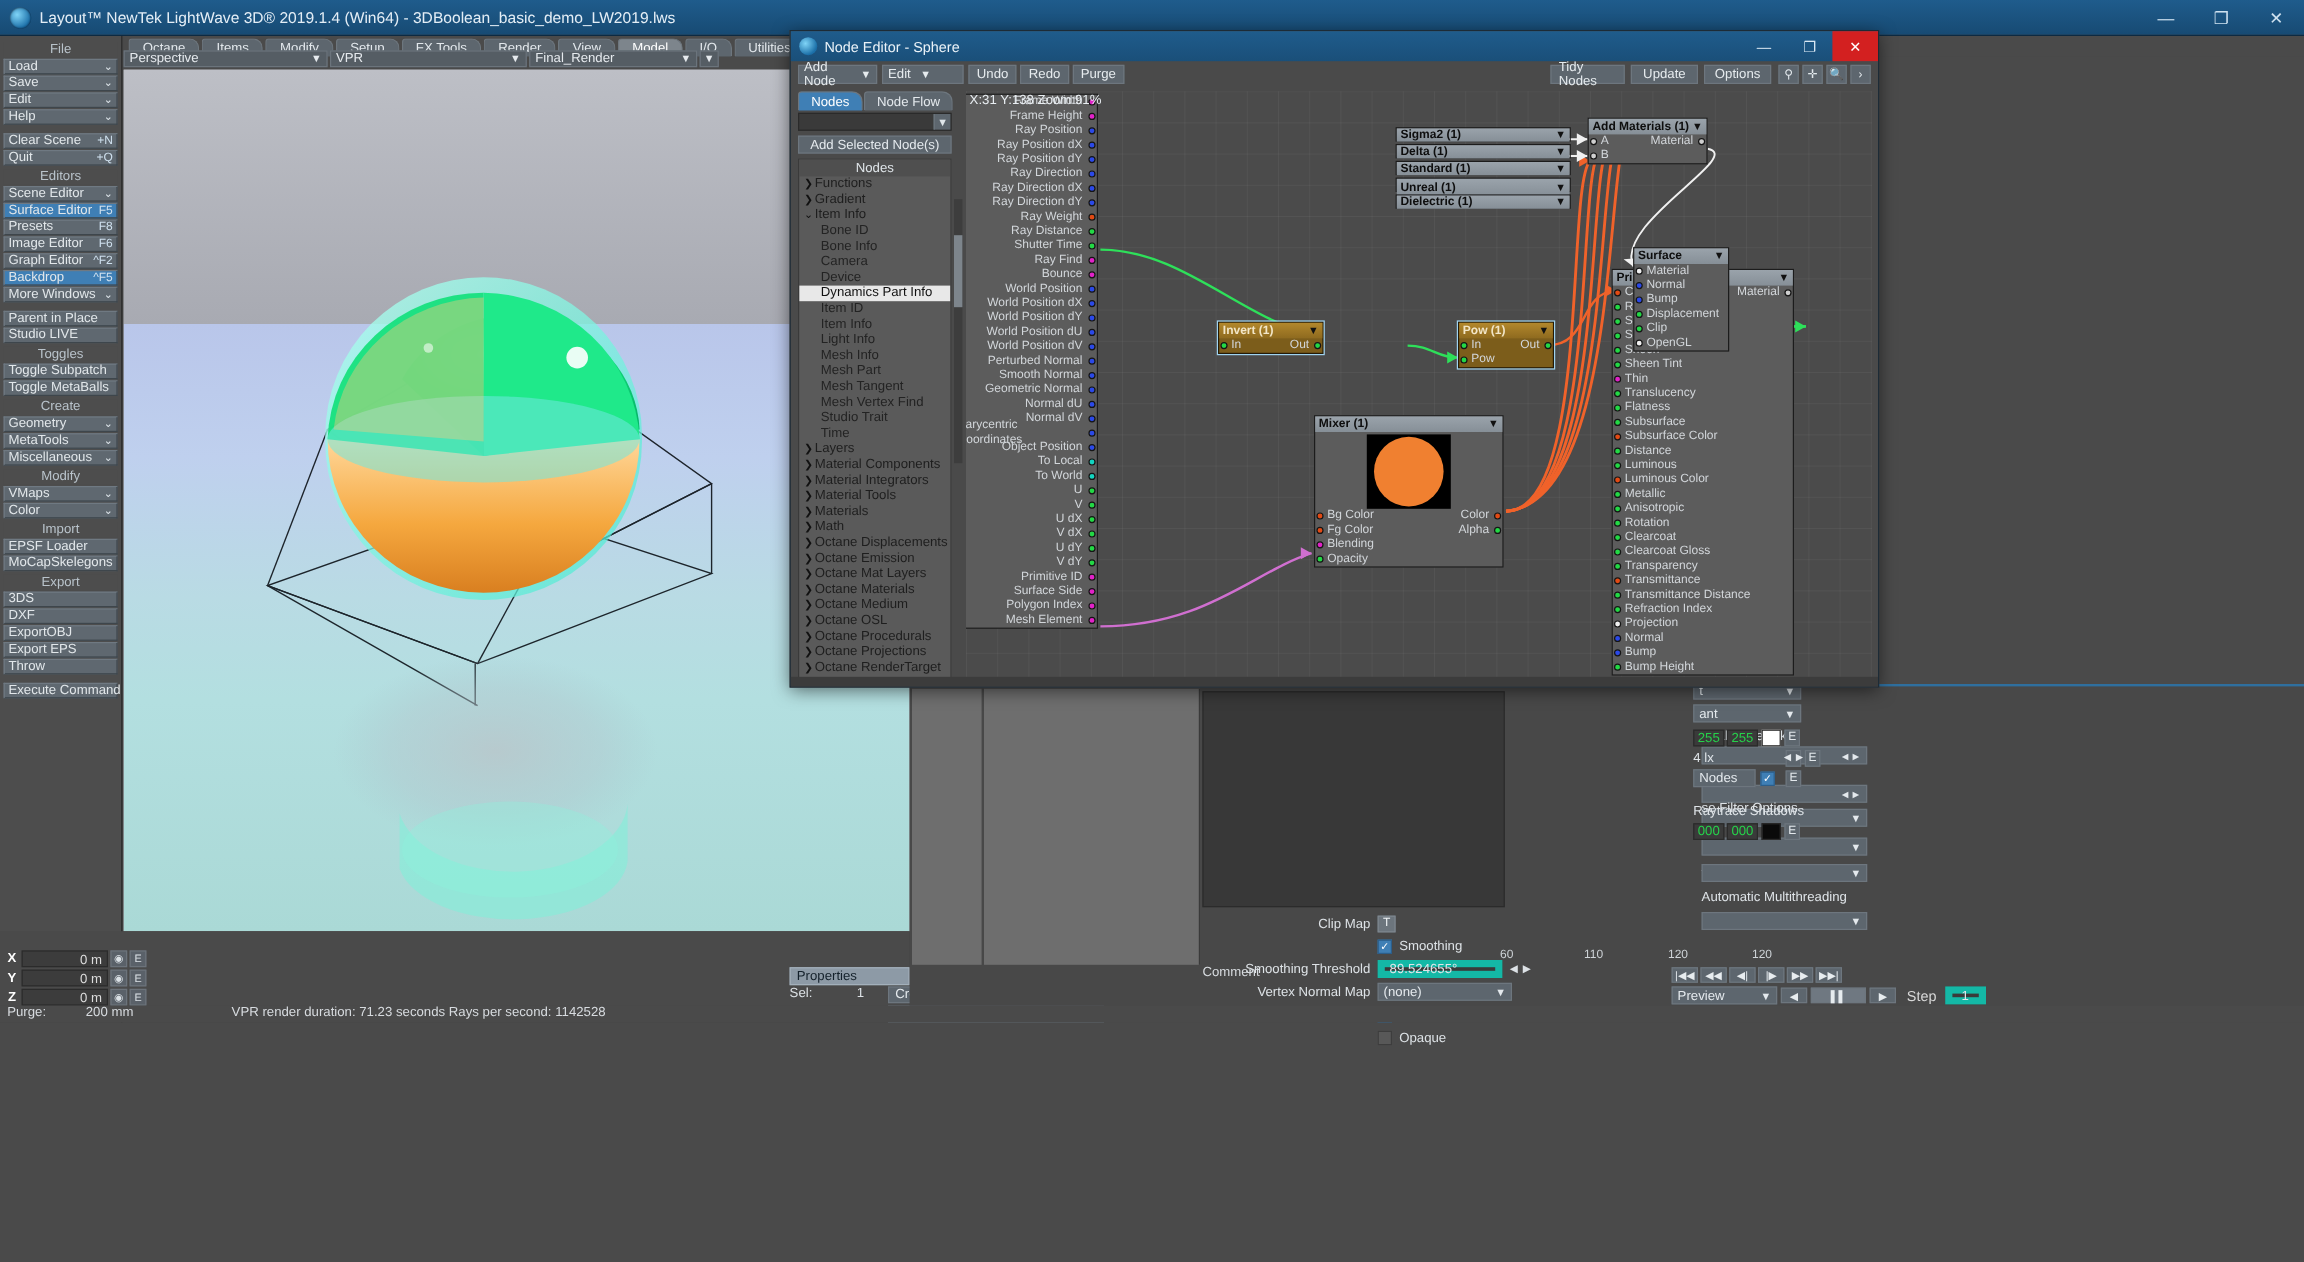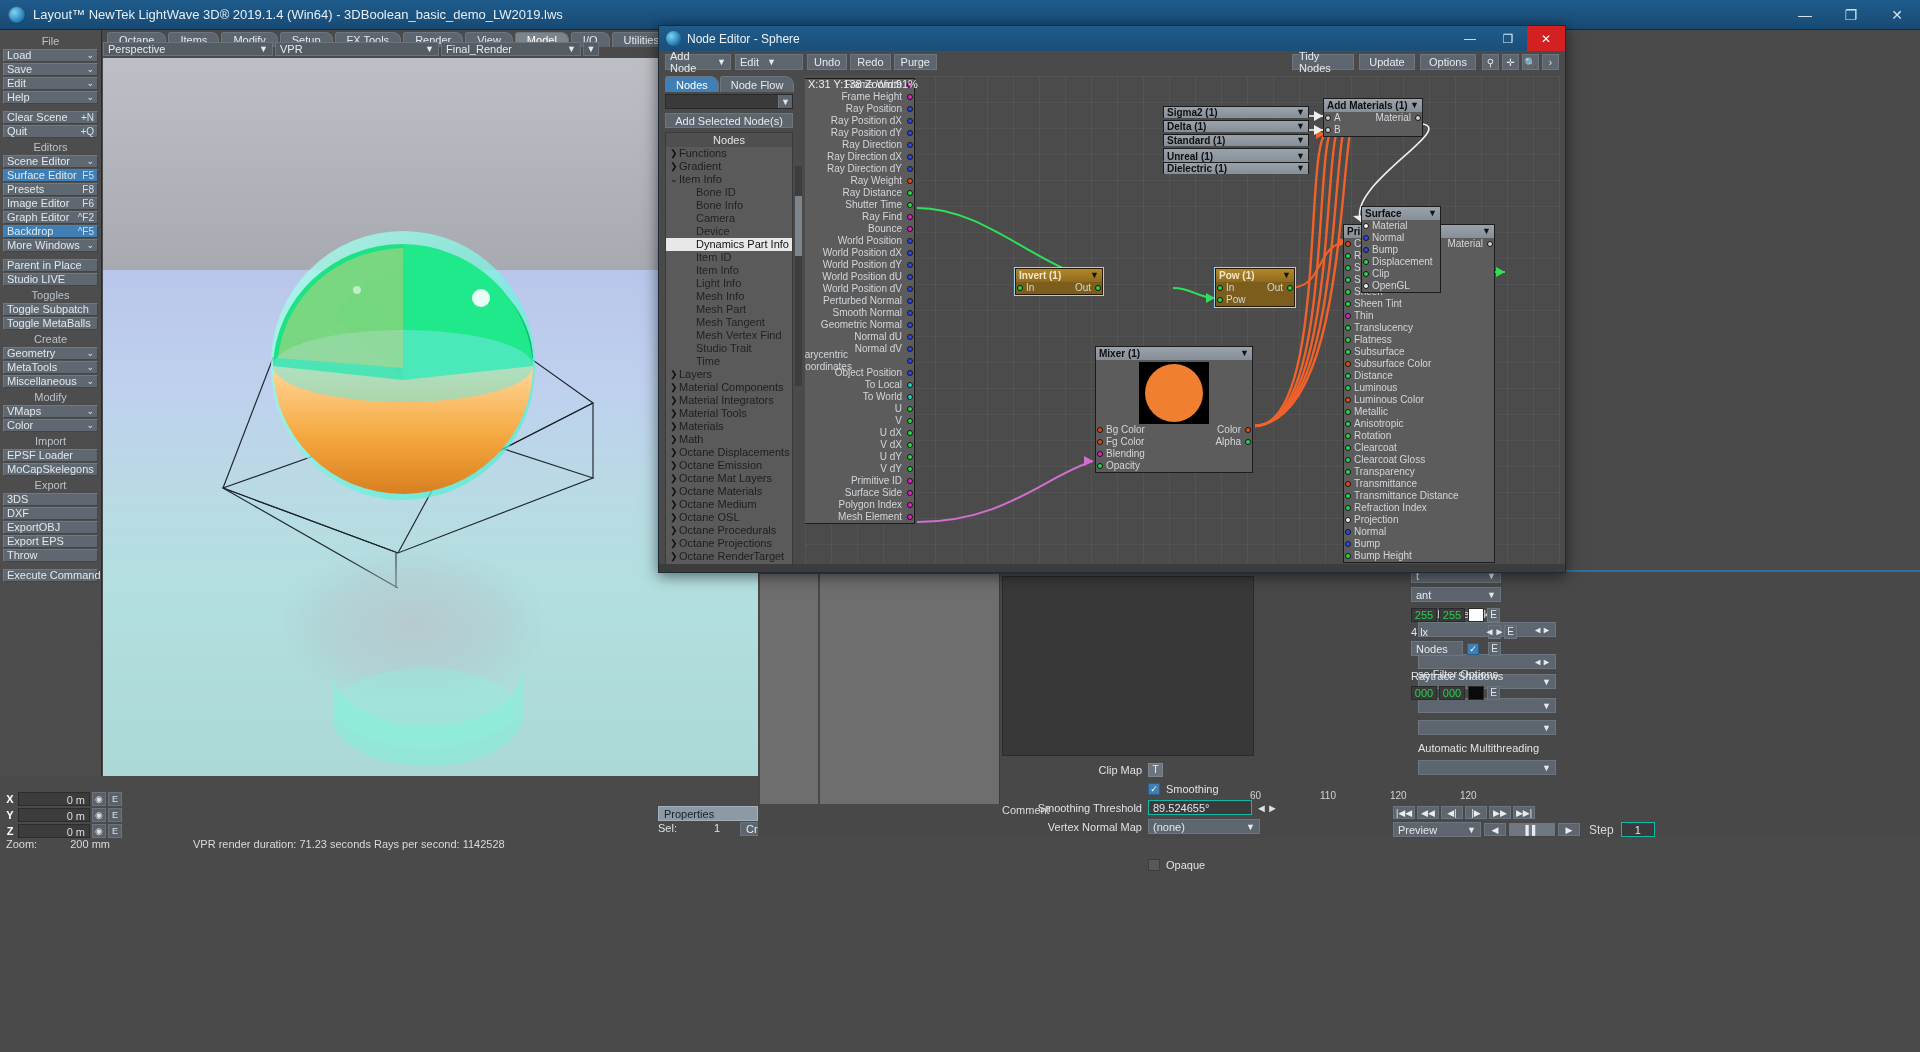--- a/index.html
+++ b/index.html
@@ -122,21 +122,21 @@
     display:flex;align-items:center;justify-content:center;font-size:9px;color:#e0e6ea;margin-left:auto;}
   .ne-addsel { position:absolute; left:6px; top:87px; width:128px; height:15px;
     background:#5d666e;border:1px solid #6d767e;color:#e5eaee;font-size:11px;
     display:flex;align-items:center;justify-content:center;}
   .ne-treebox { position:absolute; left:6px; top:106px; width:128px; height:434px;
     background:#5a5a5a; border:1px solid #3a3a3a; overflow:hidden;}
   .tree-hdr { height:14px;line-height:14px;text-align:center;color:#dfe5e9;font-size:11px;background:#4f4f4f;}
   .tree-item { height:13px;line-height:13px;font-size:11px;color:#1b1b1b;padding-left:4px;white-space:nowrap;
     display:flex;align-items:center;}
   .tree-item.g { color:#1e1e1e; }
-  .tree-item.leaf { padding-left:30px; color:#232323;}
+  .tree-item.leaf { padding-left:18px; color:#232323;}
   .tree-item.hl { background:#e8e8e8; color:#111;}
   .tree-item .ar { width:9px; font-size:9px; display:inline-block; color:#111;}
   .ne-scroll { position:absolute; left:136px; top:140px; width:7px; height:220px; background:#3d3d3d;}
   .ne-scroll i{position:absolute;left:0;top:30px;width:7px;height:60px;background:#7d858c;display:block;}
 
   .ne-canvas { position:absolute; left:146px; top:50px; width:755px; height:490px;
     background:#4b4b4b; overflow:hidden;}
   .grid { position:absolute; inset:0;
     background-image:
       linear-gradient(to right, rgba(255,255,255,.045) 1px, transparent 1px),
@@ -171,21 +171,21 @@
 
   
   .surfpanel { position:absolute; left:758px; top:570px; width:1162px; height:268px;
     background:#484848; border-top:2px solid #2f6f9e;}
   .sp-left { position:absolute; left:2px; top:2px; width:240px; height:230px; background:#6e6e6e; border-right:1px solid #3a3a3a;}
   .sp-leftb { position:absolute; left:2px; top:2px; width:58px; height:230px; background:#6e6e6e;}
   .sp-prev { position:absolute; left:244px; top:4px; width:252px; height:180px; background:#383838; border:1px solid #2b2b2b;}
   .sp-fields { position:absolute; left:244px; top:188px; width:490px; height:76px;}
   .fld-row{ display:flex; align-items:center; height:19px; font-size:11px; color:#dde2e6; }
   .fld-lbl{ width:146px; text-align:right; padding-right:6px;}
-  .fld-in { height:15px; background:#3a3a3a;border:1px solid #14b8a6;color:#e2e6ea;font-size:11px;
+  .fld-in { height:15px; background:#3a3a3a;border:6px solid #14b8a6;color:#e2e6ea;font-size:11px;
     padding:0 4px; display:flex;align-items:center;}
   .chk { width:12px;height:12px;background:#3f7fb5;border:1px solid #2c5e8a;display:flex;
     align-items:center;justify-content:center;color:#fff;font-size:9px;margin-right:6px;}
   .chk.off{background:#585858;border-color:#3d3d3d;}
   .tbtn{width:15px;height:14px;background:#6c757d;border:1px solid #7d868e;color:#eef2f5;font-size:10px;
     display:flex;align-items:center;justify-content:center;}
   .sp-comment{position:absolute; left:244px; top:232px; font-size:11px;color:#d7dbdf;}
   .sp-dd{ height:15px; background:#5d666e;border:1px solid #6d767e; font-size:11px;color:#e4e9ed;
     display:flex;align-items:center;padding:0 4px;}
   .sp-dd .cv{margin-left:auto;font-size:9px;}
@@ -614,21 +614,21 @@
       <div class="tp-btn" style="width:22px">◀</div>
       <div class="tp-btn" style="width:46px;background:#6f7881">▌▌</div>
       <div class="tp-btn" style="width:22px">▶</div>
       <span style="margin-left:6px">Step</span>
       <div class="fld-in" style="width:34px;justify-content:center;margin-left:4px">1</div>
     </div>
   </div>
 
   <div class="statusbar">
     <span class="sb-grid">
-      <span>Zoom:</span>
+      <span>Purge:</span>
       <span style="margin-left:30px">200 mm</span>
     </span>
     <span class="sb-vpr">VPR render duration: 71.23 seconds  Rays per second: 1142528</span>
   </div>
 
   <div class="ne">
     <div class="ne-title">
       <div class="ne-tico"></div>
       <div class="ne-ttxt">Node Editor - Sphere</div>
       <div class="ne-tbtns">

